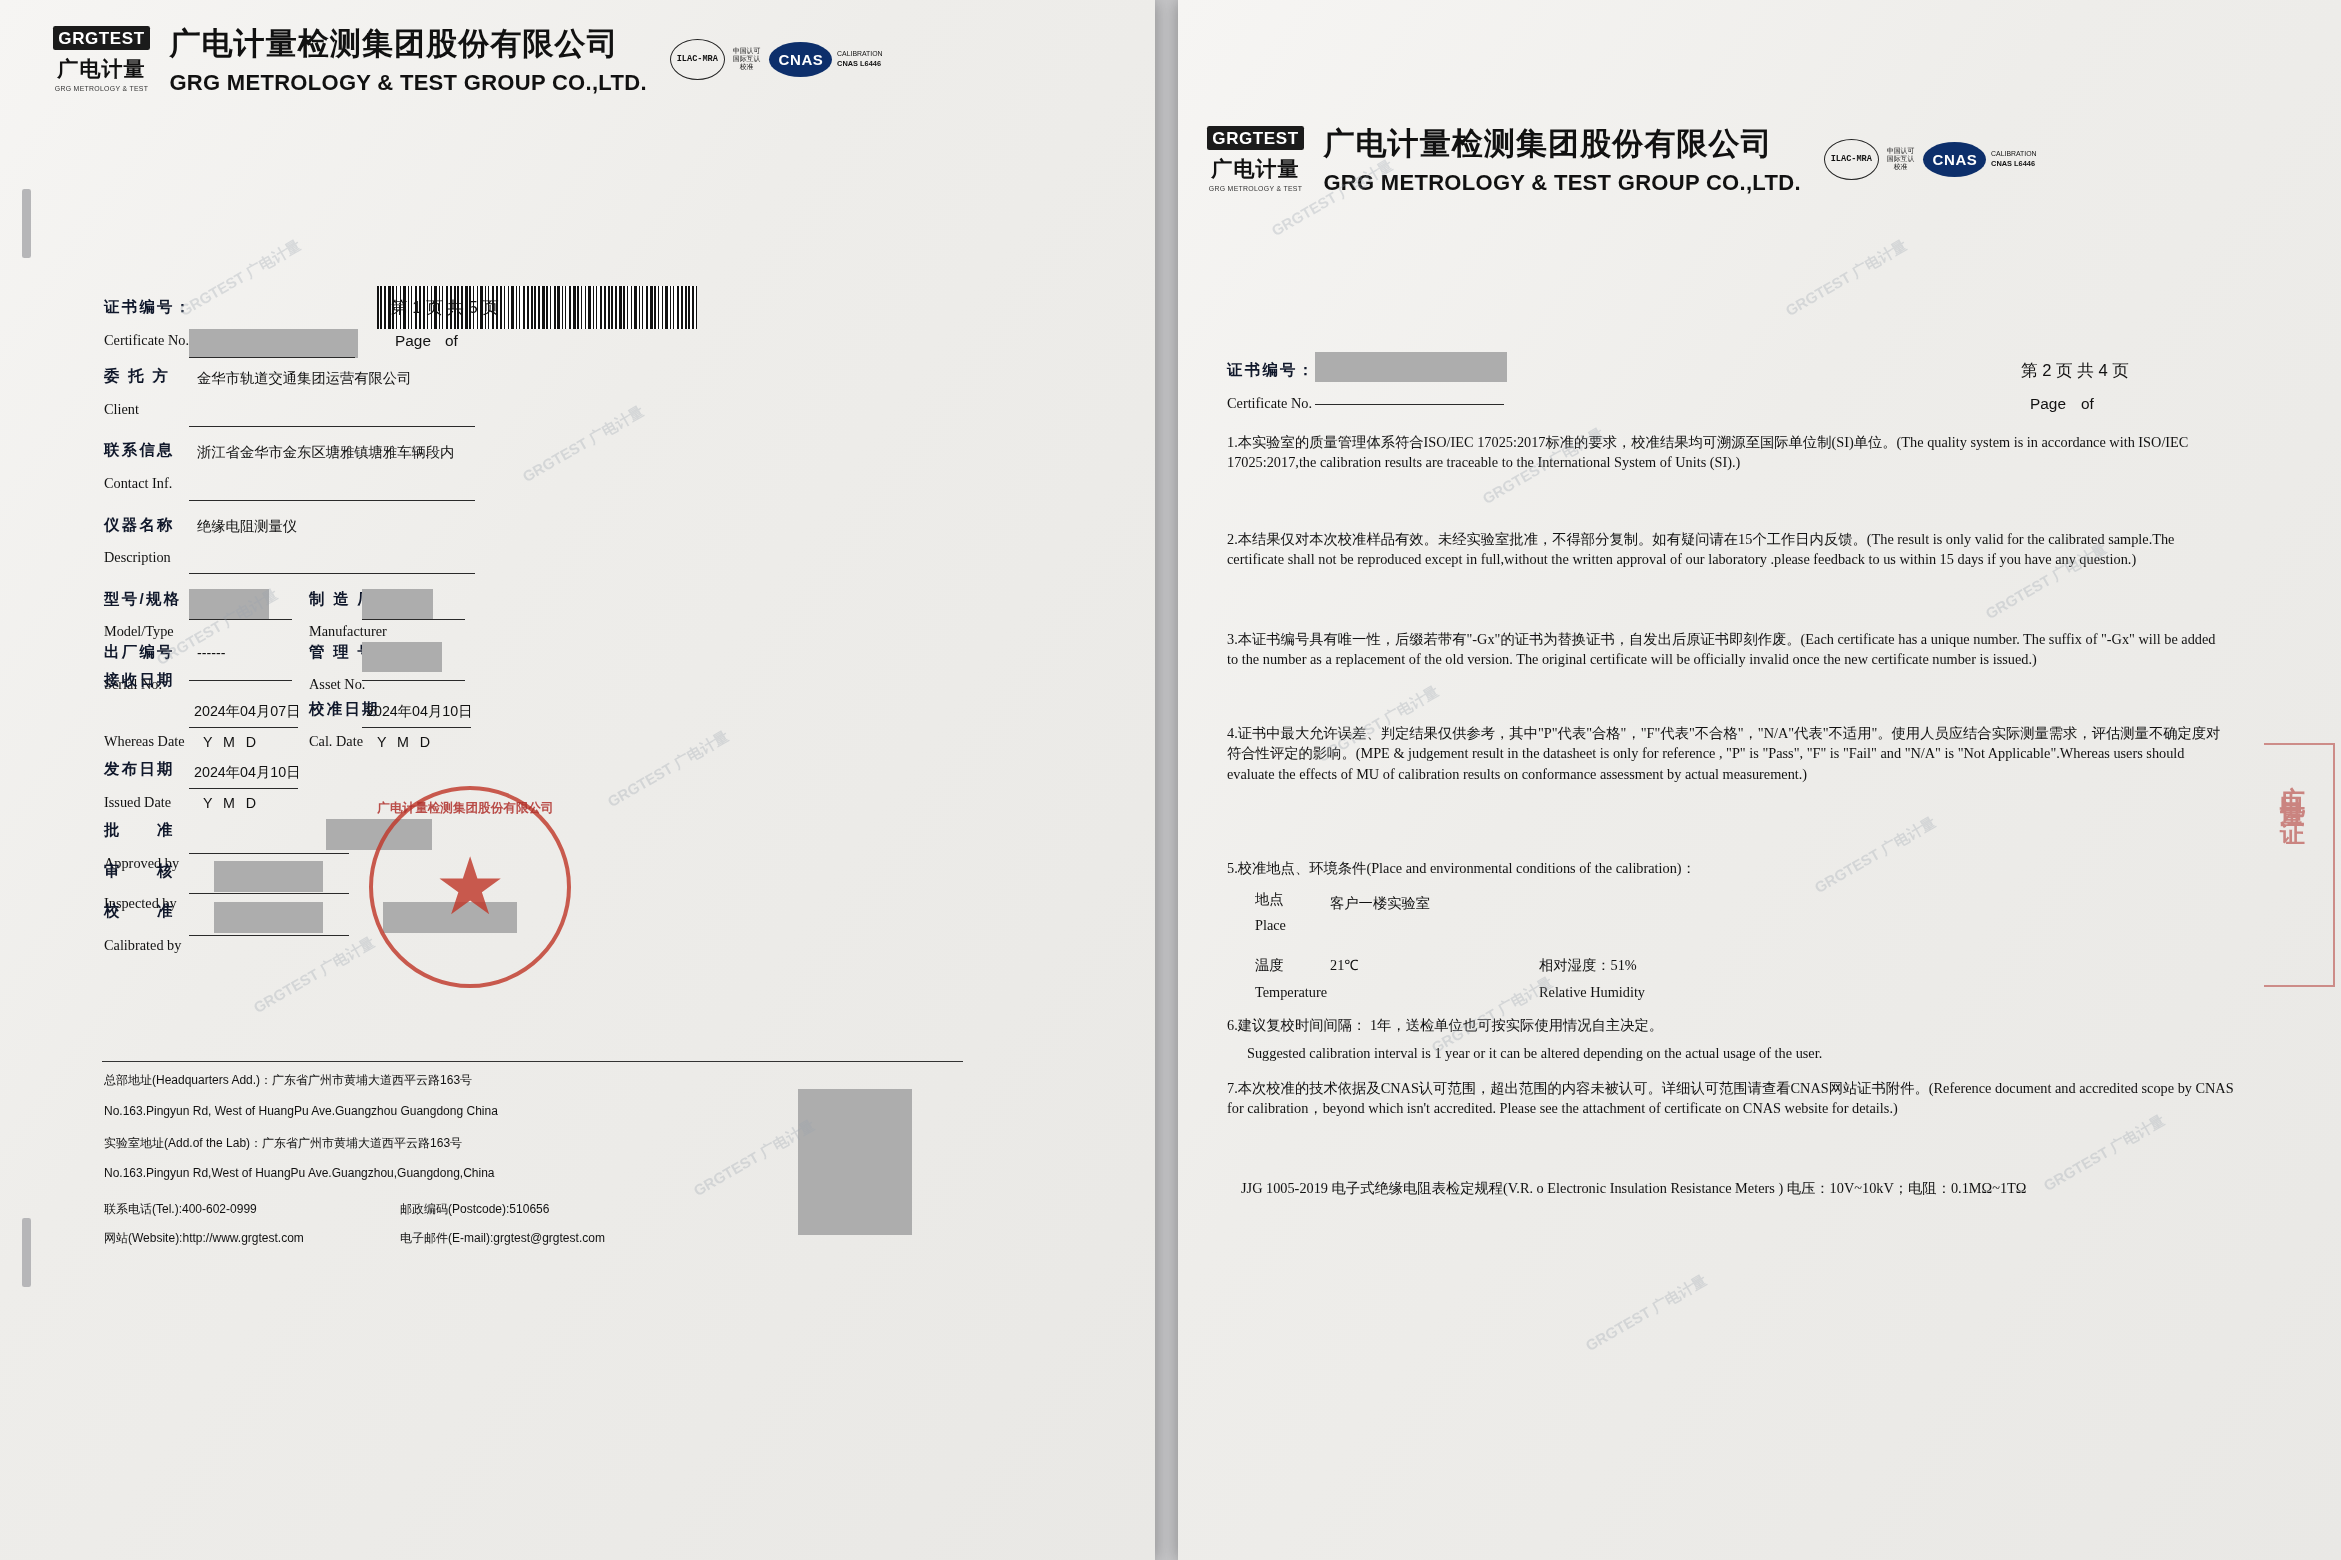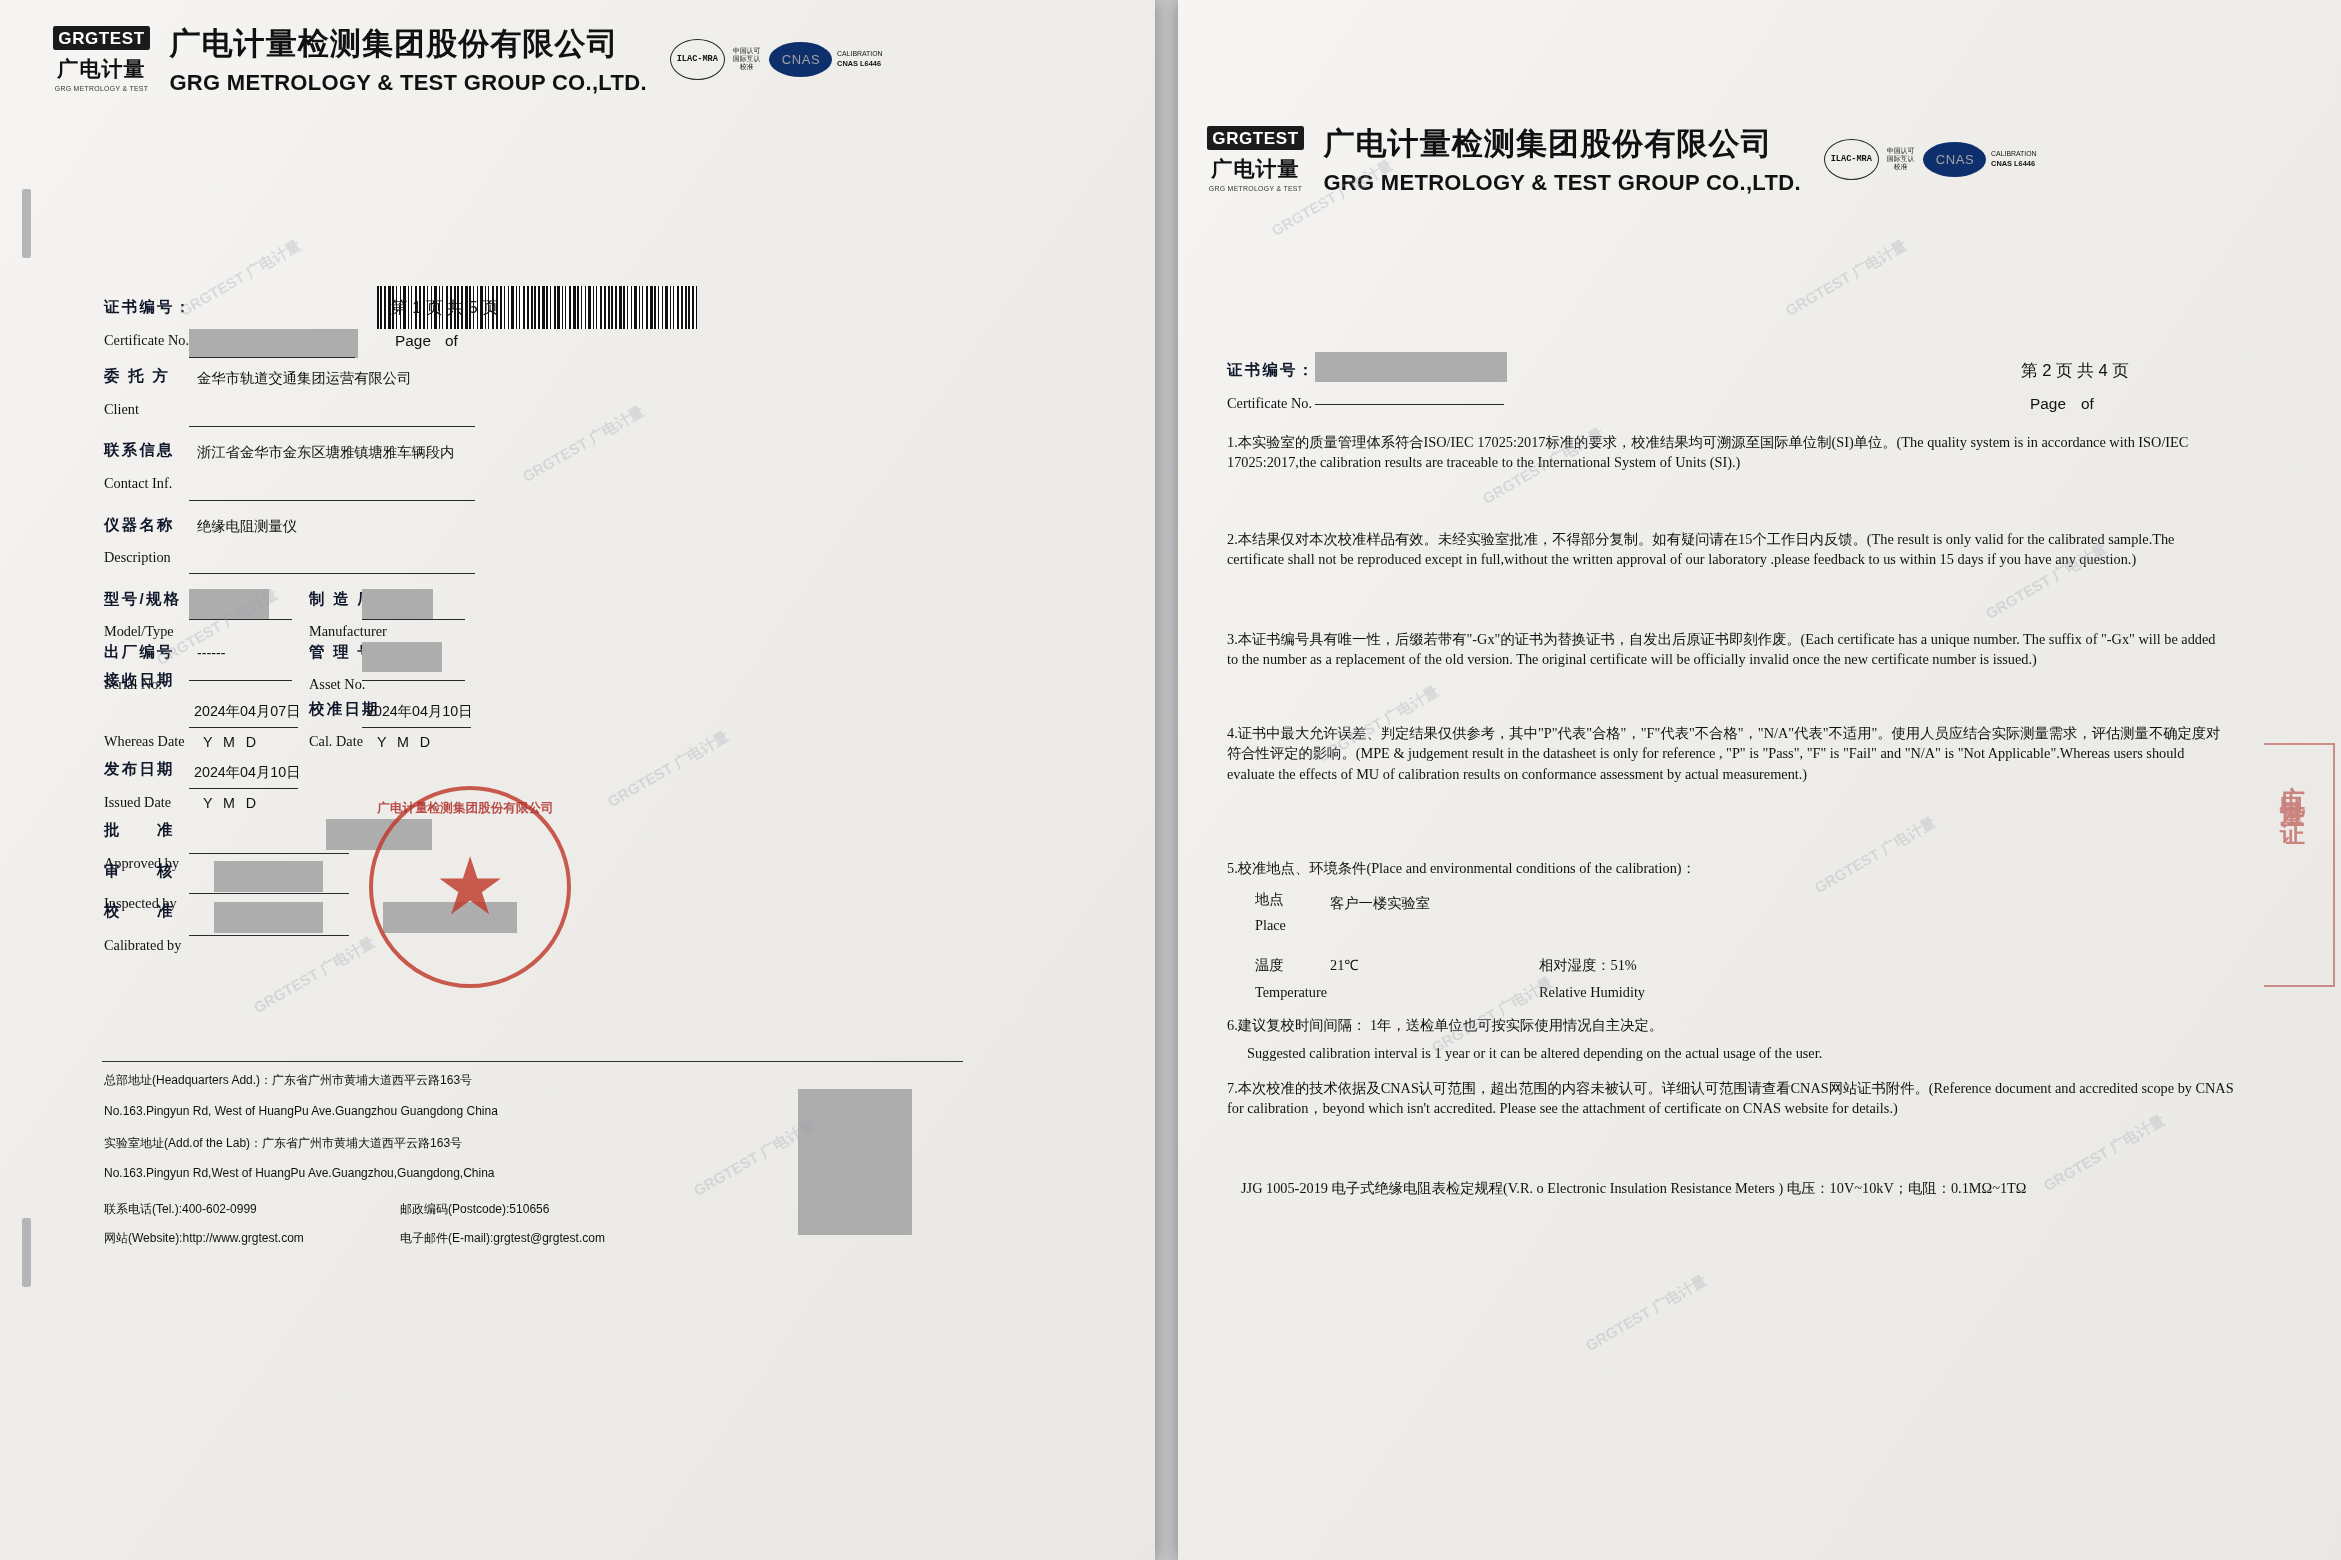--- a/index.html
+++ b/index.html
@@ -55,22 +55,22 @@
     font-family:Liberation Mono, monospace; font-weight:bold; font-size:8.6px; color:#111;
     position:relative; overflow:hidden;
   }
   .ilac:before{
     content:""; position:absolute; left:-4.6px; top:-4.6px; right:-4.6px; bottom:-4.6px;
     border:1.1px solid #222; border-radius:50%; opacity:.5;
   }
   .cnas-wrap{ display:flex; align-items:center; }
   .cnas-oval{
     width:63px; height:35px; background:#0d2f6b; border-radius:50%;
-    color:#a3a3a3; font-family:"Liberation Sans", sans-serif; font-weight:normal;
-    font-size:13px; display:flex; align-items:center; justify-content:center;
+    color:#ffffff; font-family:"Liberation Sans", sans-serif; font-weight:bold;
+    font-size:15px; display:flex; align-items:center; justify-content:center;
     letter-spacing:0.6px;
   }
   .cnas-txt{ margin-left:4.6px; font-family:"Liberation Sans", sans-serif; font-size:6.9px; color:#111; line-height:1.25; }
   .cnas-txt b{ font-size:7.4px; }
 
   
   .title-cn {
     font-family:"Liberation Serif", serif; font-weight:bold;
     letter-spacing:15px; color:#111; text-align:center;
   }

